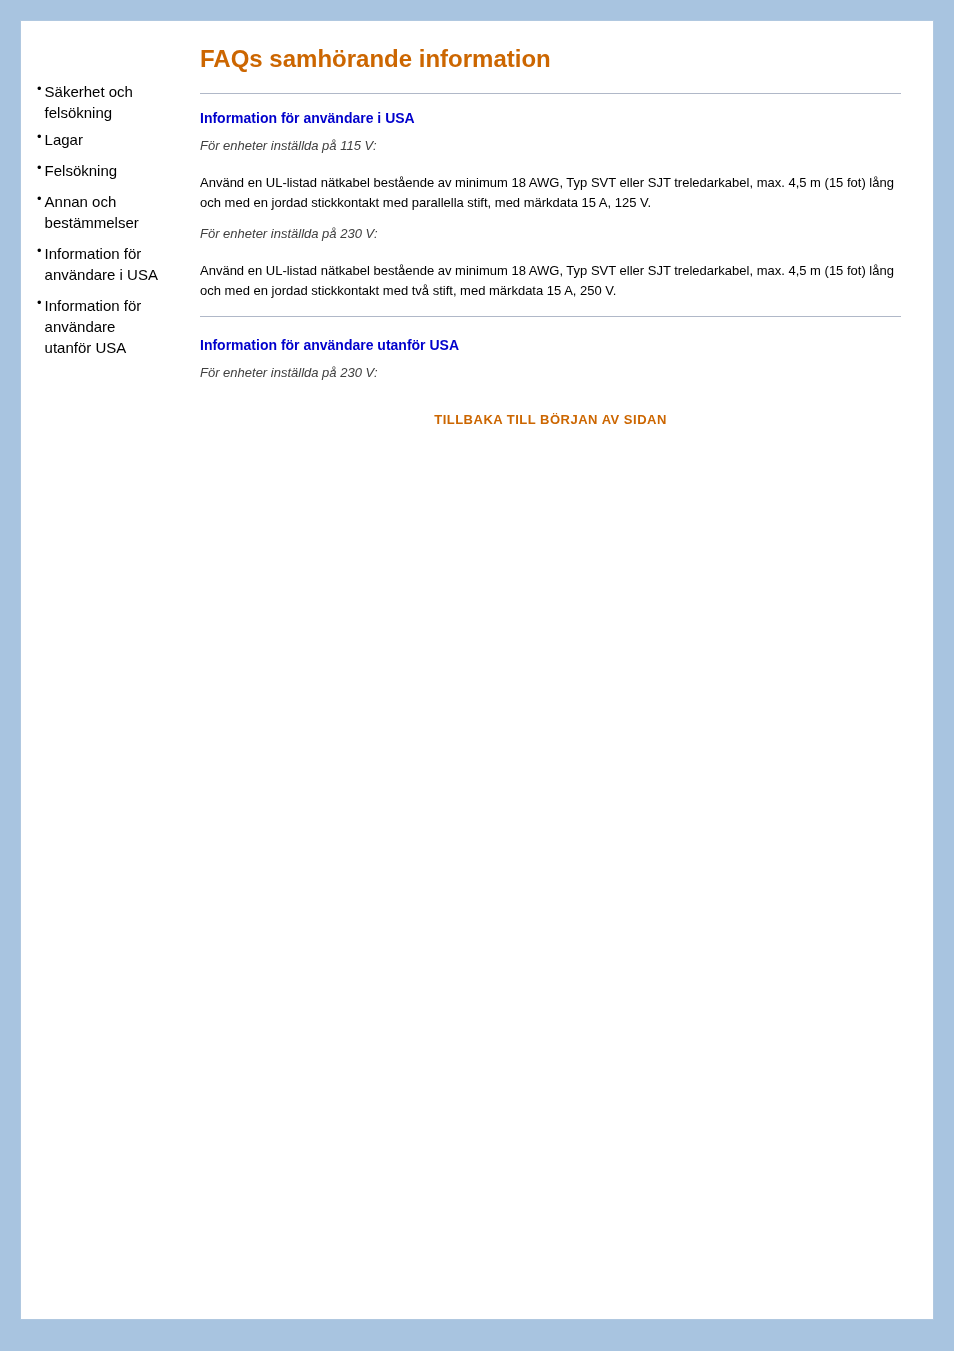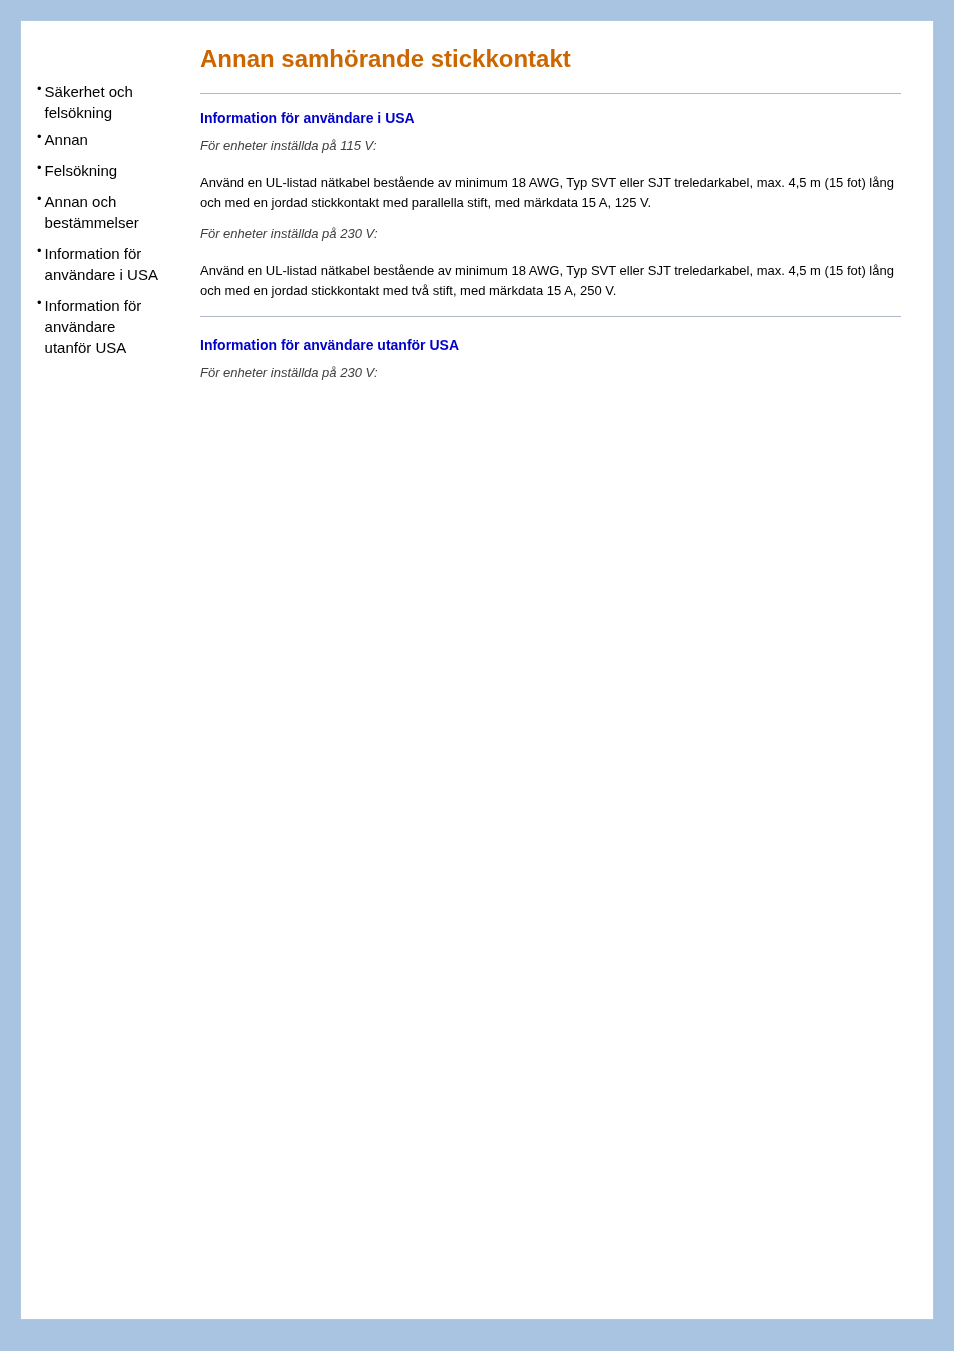--- a/index.html
+++ b/index.html
@@ -131,21 +131,21 @@
 <div class="main-container">
 
   <div class="sidebar">
     <ul class="sidebar-nav">
       <li class="sidebar-bullet">
         <span class="sidebar-bullet-dot">•</span>
         <a href="#">Säkerhet och felsökning</a>
       </li>
       <li class="sidebar-bullet">
         <span class="sidebar-bullet-dot">•</span>
-        <a href="#">Annan</a>
+        <a href="#">Lagar</a>
       </li>
       <li class="sidebar-bullet" style="margin-top:10px;">
         <span class="sidebar-bullet-dot">•</span>
         <a href="#">Felsökning</a>
       </li>
       <li class="sidebar-bullet" style="margin-top:10px;">
         <span class="sidebar-bullet-dot">•</span>
         <a href="#">Annan och bestämmelser</a>
       </li>
       <li class="sidebar-bullet" style="margin-top:10px;">
@@ -153,21 +153,21 @@
         <a href="#">Information för användare i USA</a>
       </li>
       <li class="sidebar-bullet" style="margin-top:10px;">
         <span class="sidebar-bullet-dot">•</span>
         <a href="#">Information för användare utanför USA</a>
       </li>
     </ul>
   </div>
 
   <div class="content">
-    <h1 class="page-title">Annan samhörande stickkontakt</h1>
+    <h1 class="page-title">FAQs samhörande information</h1>
 
     <hr class="divider">
 
     <div class="section-block">
       <h2 class="section-title">Information för användare i USA</h2>
 
       <p class="italic-text">För enheter inställda på 115 V:</p>
 
       <p class="bold-paragraph">Använd en UL-listad nätkabel bestående av minimum 18 AWG, Typ SVT eller SJT treledarkabel, max. 4,5 m (15 fot) lång och med en jordad stickkontakt med parallella stift, med märkdata 15 A, 125 V.</p>
 
@@ -178,14 +178,17 @@
 
     <hr class="divider">
 
     <div class="section-block" style="margin-top: 20px;">
       <h2 class="section-title">Information för användare utanför USA</h2>
 
       <p class="italic-text">För enheter inställda på 230 V:</p>
 
     </div>
 
+    <div class="back-to-top">
+      <a href="#">TILLBAKA TILL BÖRJAN AV SIDAN</a>
+    </div>
   </div>
 </div>
 
 </body></html>

